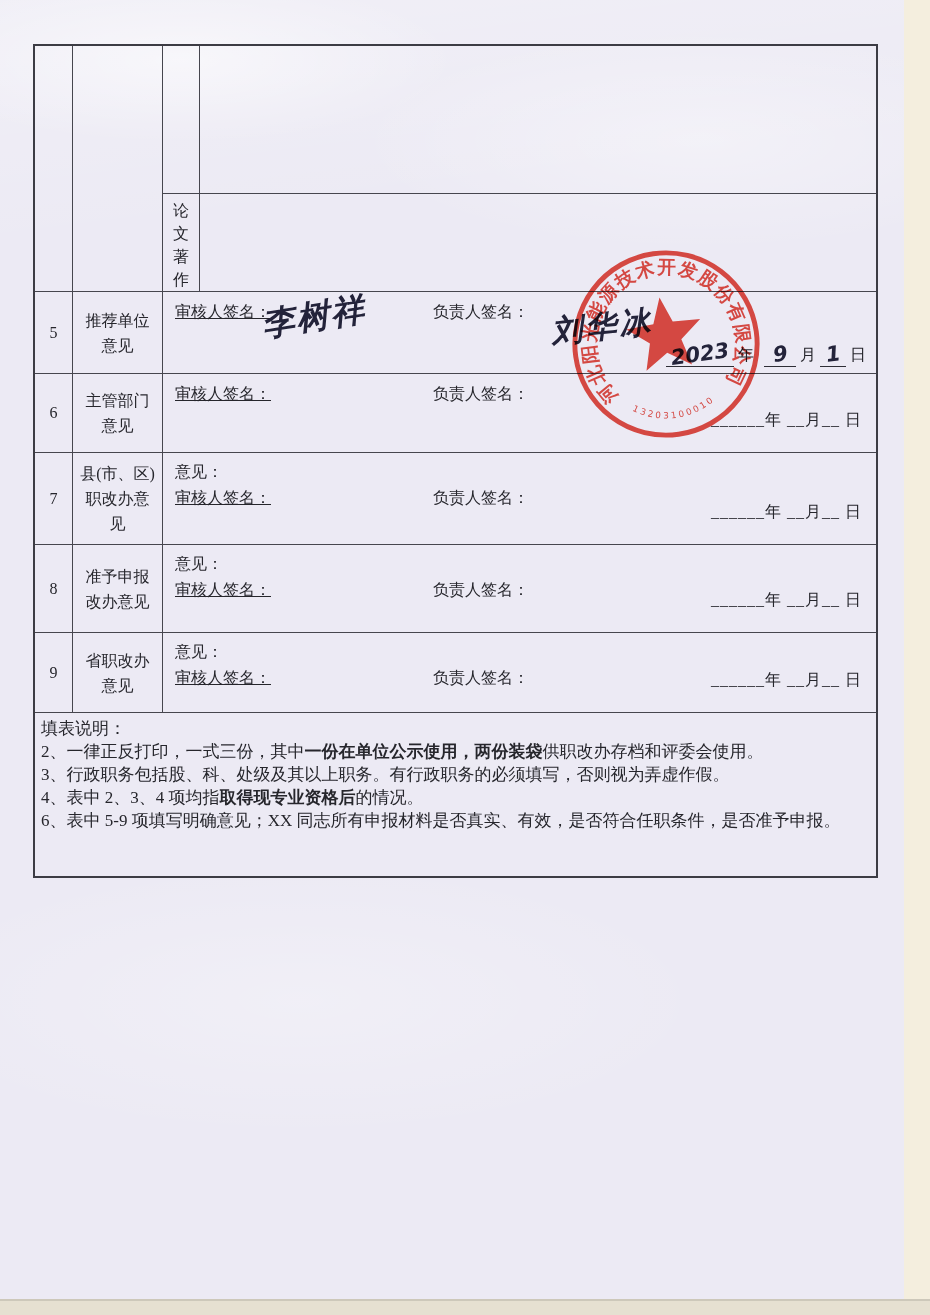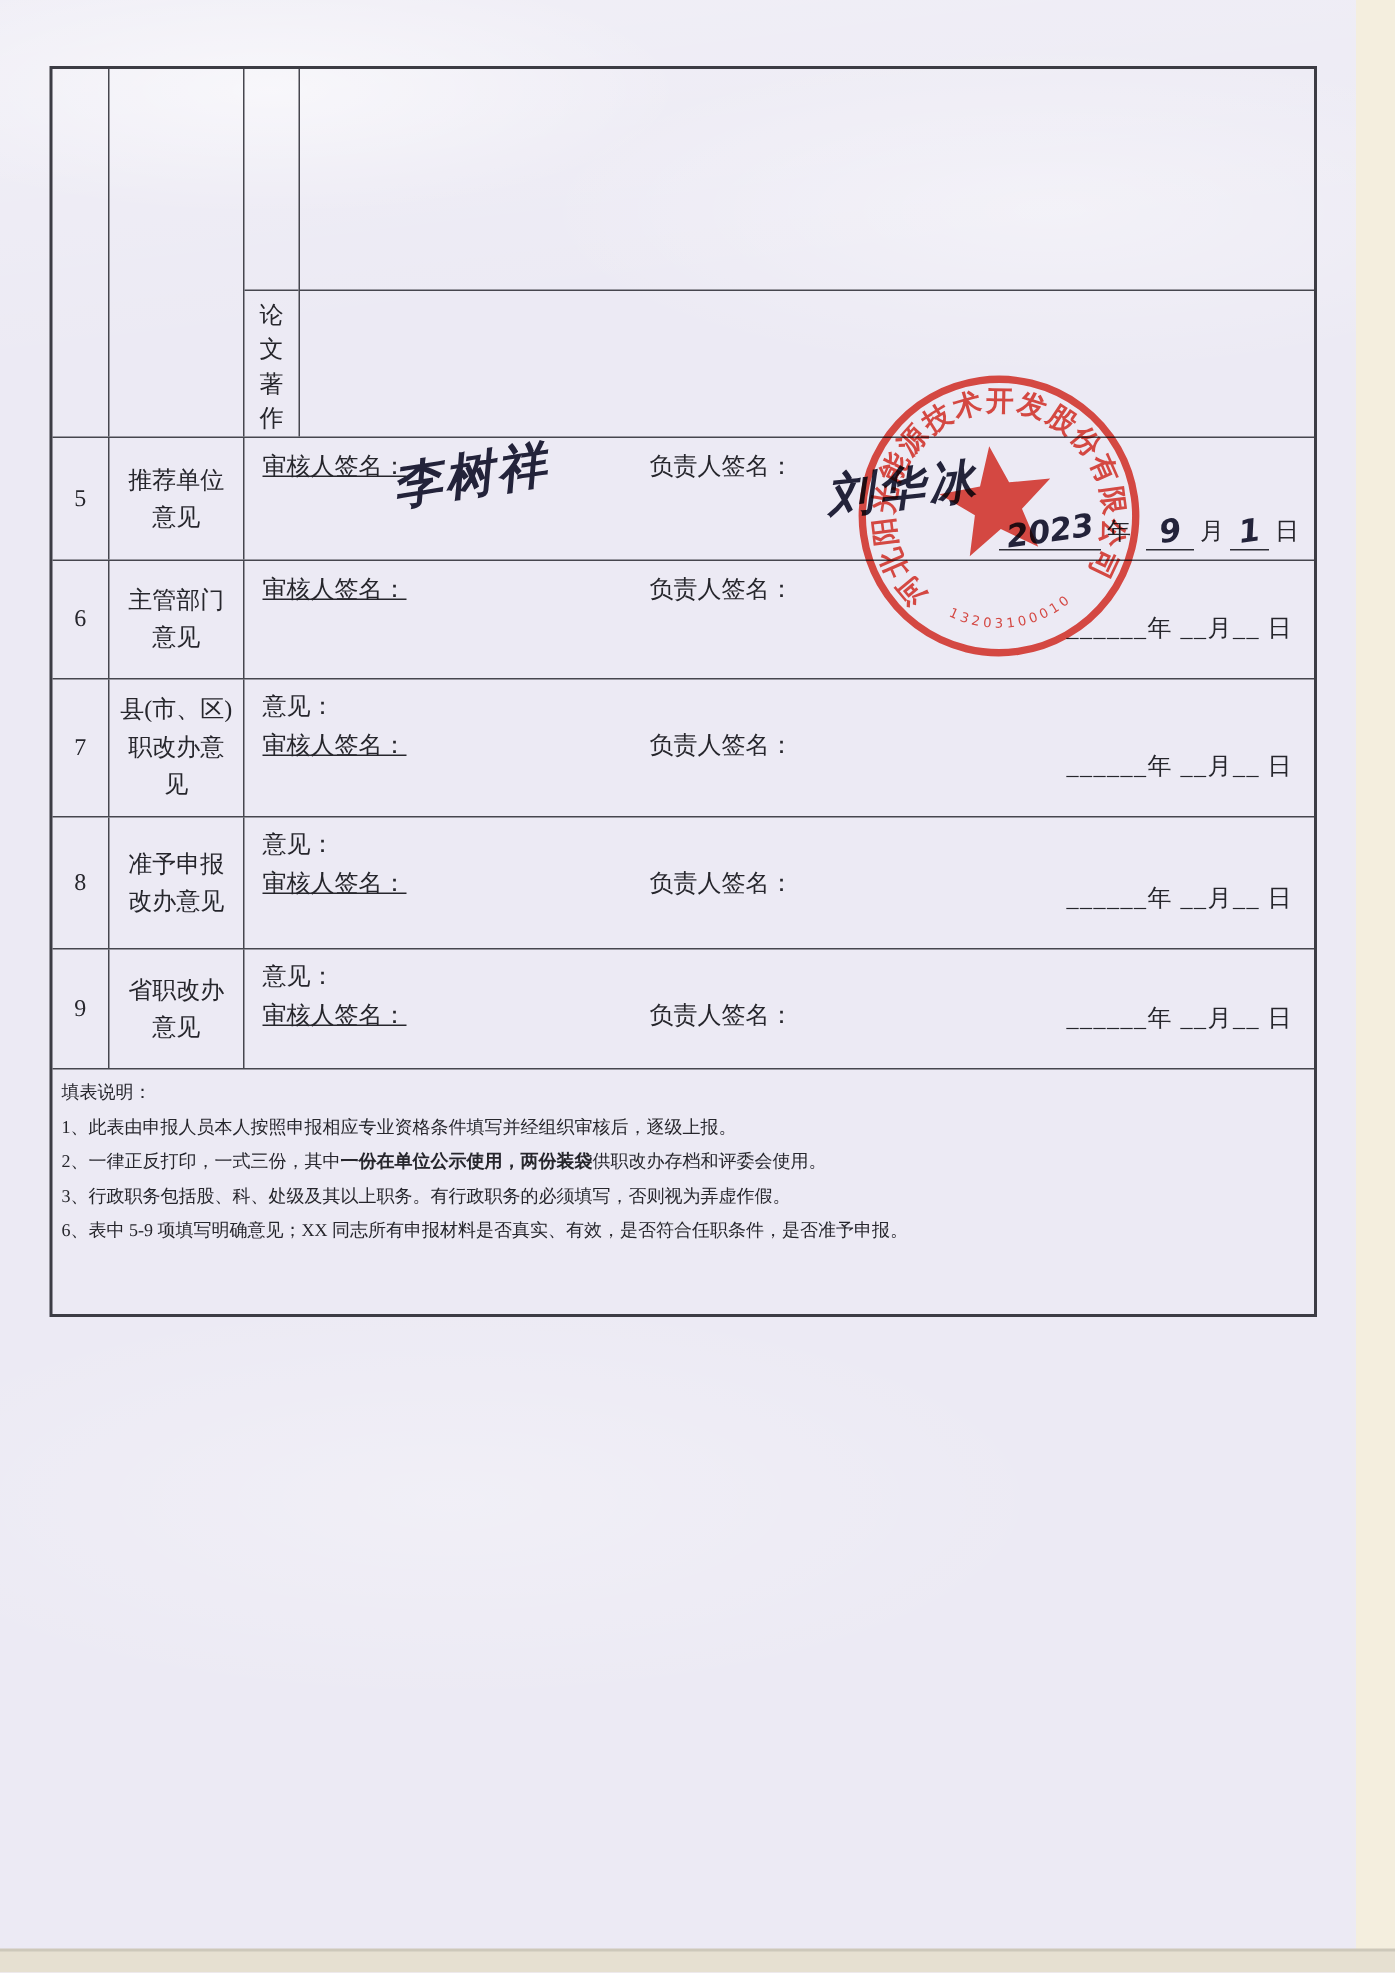--- a/index.html
+++ b/index.html
@@ -52,21 +52,21 @@
   .date-filled{position:absolute;right:10px;bottom:6px;white-space:nowrap;}
   .u-line{display:inline-block;border-bottom:1.5px solid #2e2e36;text-align:center;vertical-align:bottom;height:22px;line-height:22px;}
   .u-year{width:68px;} .u-month{width:32px;margin-left:6px;} .u-day{width:26px;}
 
   .hw{font-family:"DejaVu Sans",sans-serif;font-style:italic;color:#23233a;position:absolute;white-space:nowrap;}
   .hw-sig1{left:98px;top:12px;font-size:33px;font-weight:600;transform:rotate(-9deg);letter-spacing:2px;}
   .hw-sig2{left:388px;top:22px;font-size:31px;font-weight:600;transform:rotate(-6deg);letter-spacing:3px;}
   .hw-num{font-family:"DejaVu Sans",sans-serif;font-style:italic;color:#23233a;display:inline-block;font-size:21px;transform:rotate(-8deg) translateY(-1px);font-weight:600;}
 
   
-  .notes{display:block;height:180px;padding:4px 8px 0 6px;font-size:12px;line-height:23px;box-sizing:border-box;}
+  .notes{display:block;height:180px;padding:4px 8px 0 6px;font-size:17px;line-height:23px;box-sizing:border-box;}
   .notes p{margin:0;}
   .notes b{font-weight:bold;}
 
   
   .seal{position:absolute;left:568px;top:246px;width:196px;height:196px;transform:rotate(-8deg);
     opacity:.88;mix-blend-mode:multiply;pointer-events:none;}
 </style>
 </head>
 <body>
 
@@ -161,23 +161,23 @@
       <div>意见：</div>
       <div class="sig-line">
         <span class="sig-label-1">审核人签名：</span><span>负责人签名：</span>
       </div>
       <div class="date-blank">______年  __月__  日</div>
     </div>
   </div>
 
   <div class="notes bt">
     <p>填表说明：</p>
-    <p>1、此表由申报人员本人按照申报相应专业资格条件填写并经组织审核后，逐级上报。</p>
     <p><span>2、一律正反打印，一式三份，其中</span><b>一份在单位公示使用，两份装袋</b><span>供职改办存档和评委会使用。</span></p>
     <p>3、行政职务包括股、科、处级及其以上职务。有行政职务的必须填写，否则视为弄虚作假。</p>
+    <p><span>4、表中 2、3、4 项均指</span><b>取得现专业资格后</b><span>的情况。</span></p>
     <p>6、表中 5-9 项填写明确意见；XX 同志所有申报材料是否真实、有效，是否符合任职条件，是否准予申报。</p>
   </div>
 </div>
 
 <div class="seal">
   <svg width="196" height="196" viewBox="0 0 200 200">
     <circle cx="100" cy="100" r="93" fill="none" stroke="#e2352b" stroke-width="5"></circle>
     <polygon transform="translate(100,92)" fill="#e2352b" points="0,-40 9.99,-13.75 38.04,-12.36 16.17,5.25 23.51,32.36 0,17 -23.51,32.36 -16.17,5.25 -38.04,-12.36 -9.99,-13.75"></polygon>
     <defs>
       <path id="arcCompany" d="M 44.8,146.3 A 72,72 0 1 1 155.2,146.3" fill="none"></path>

